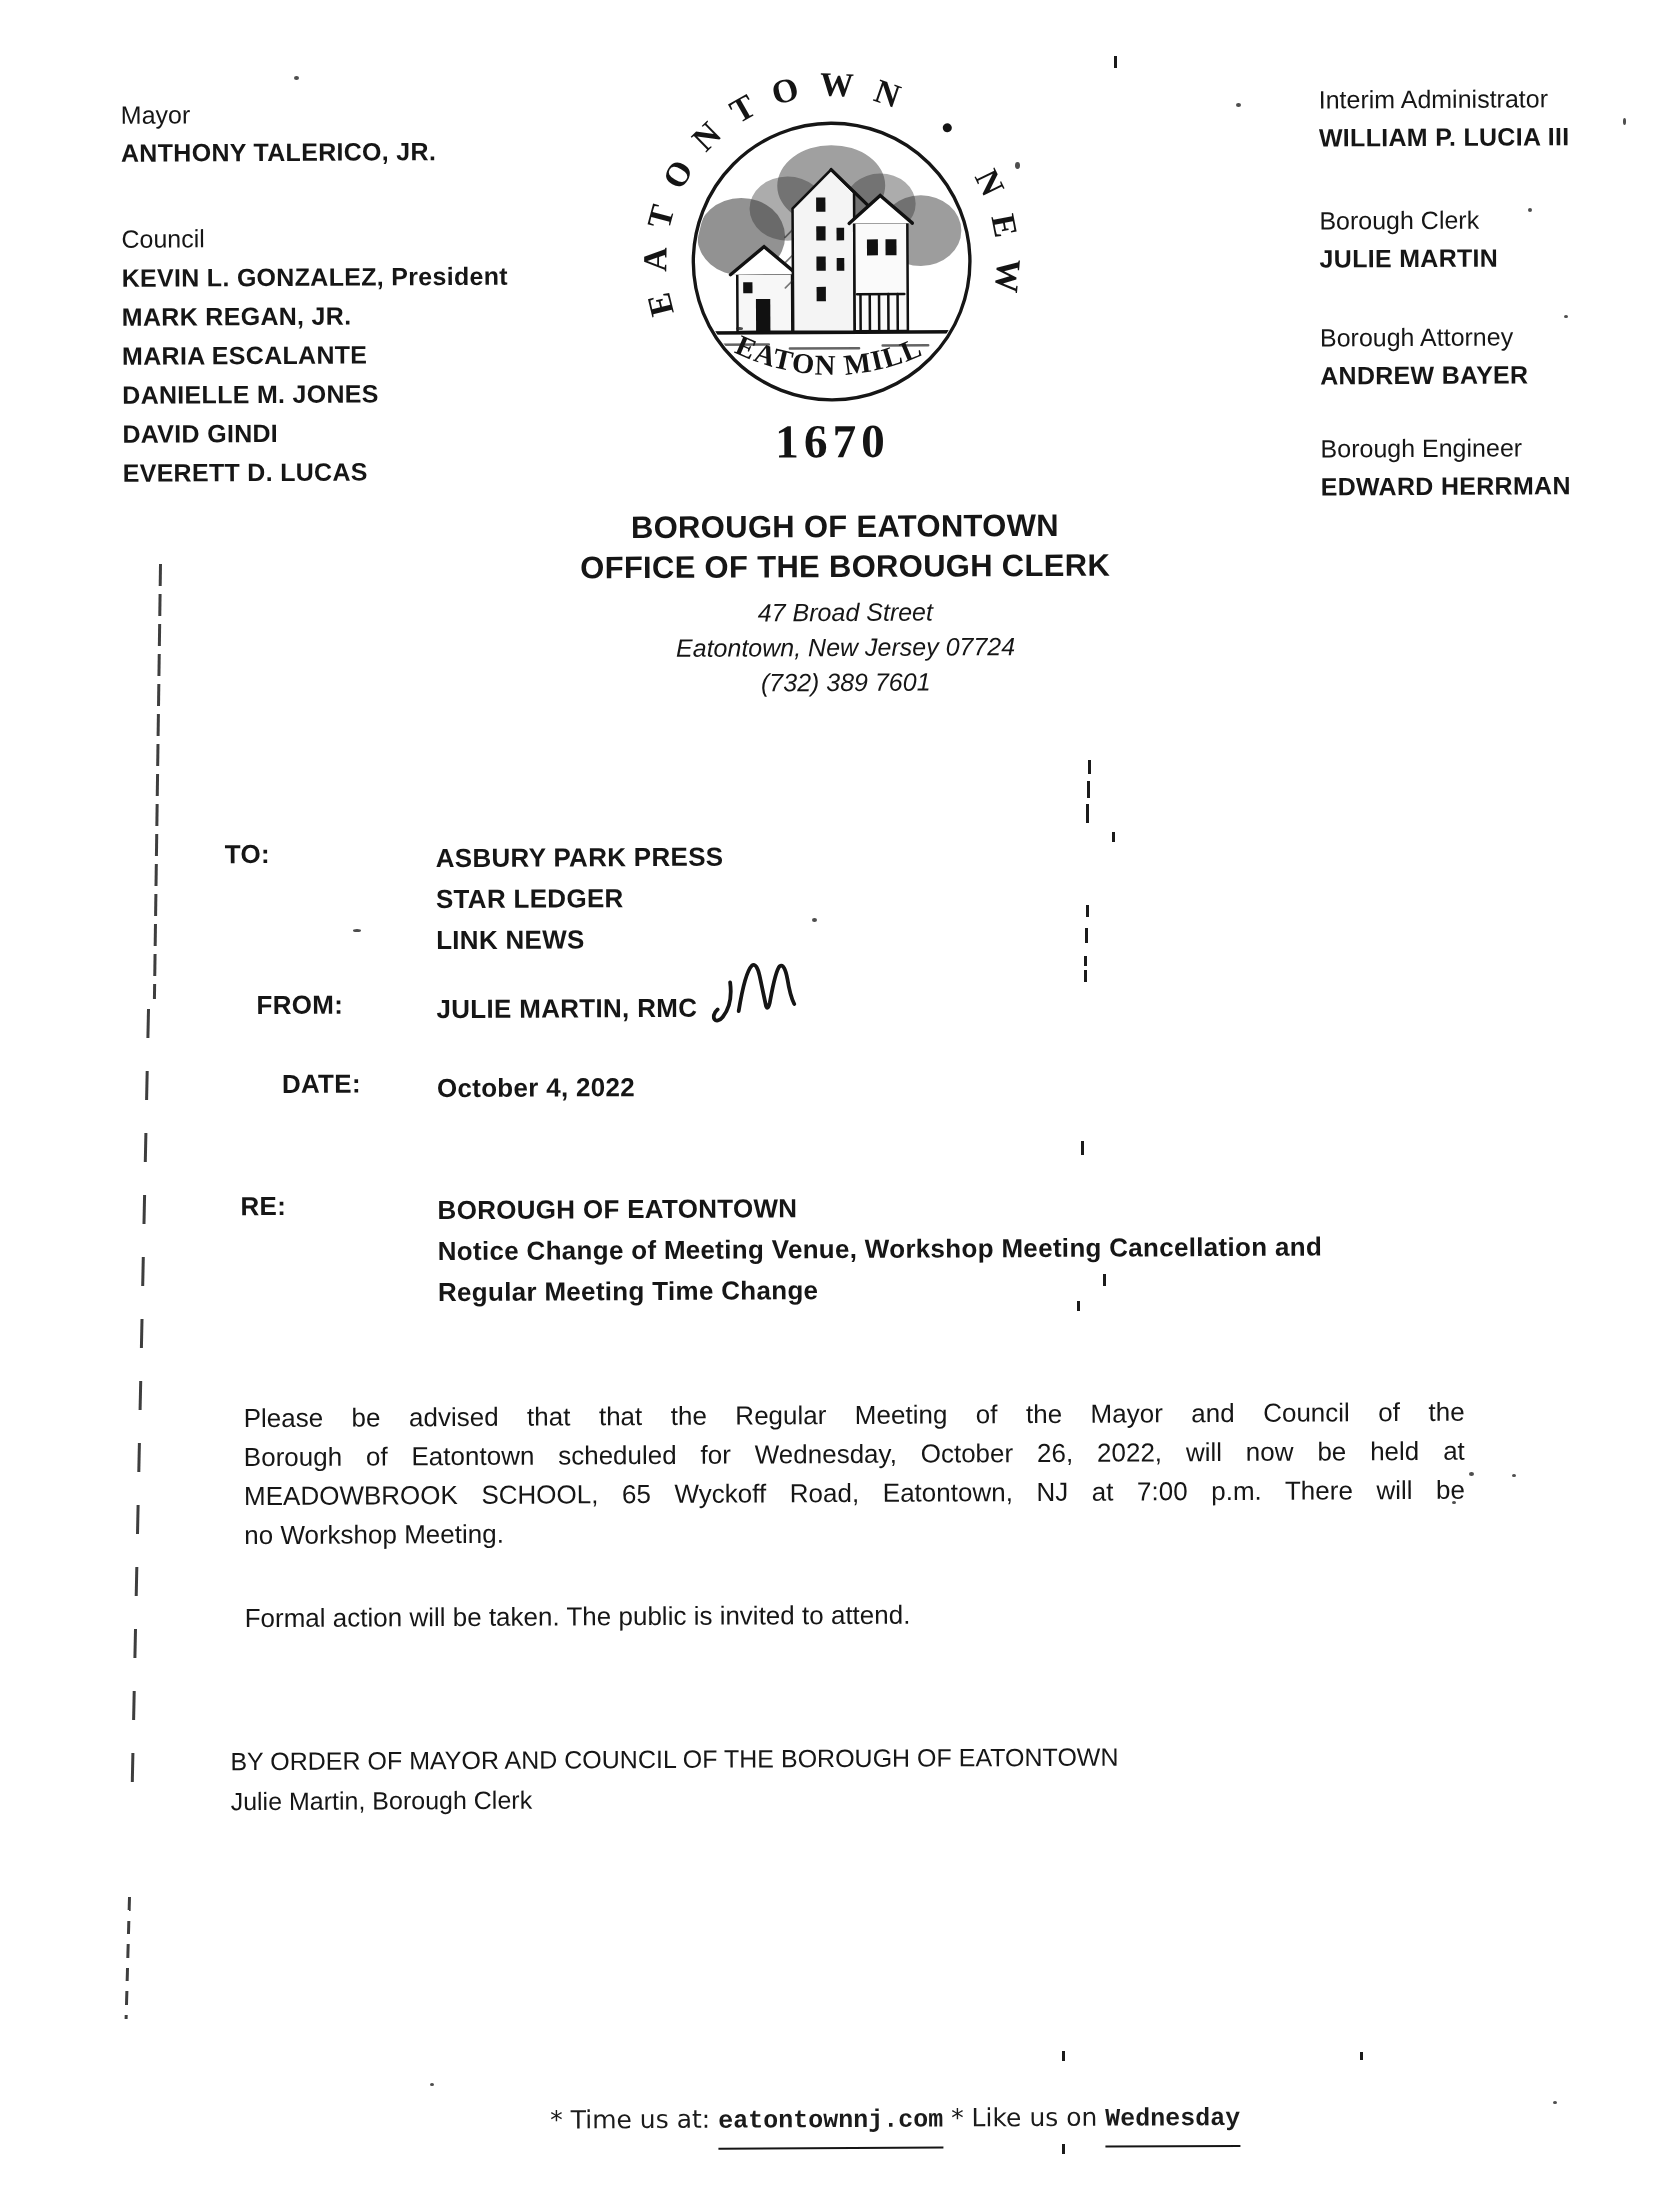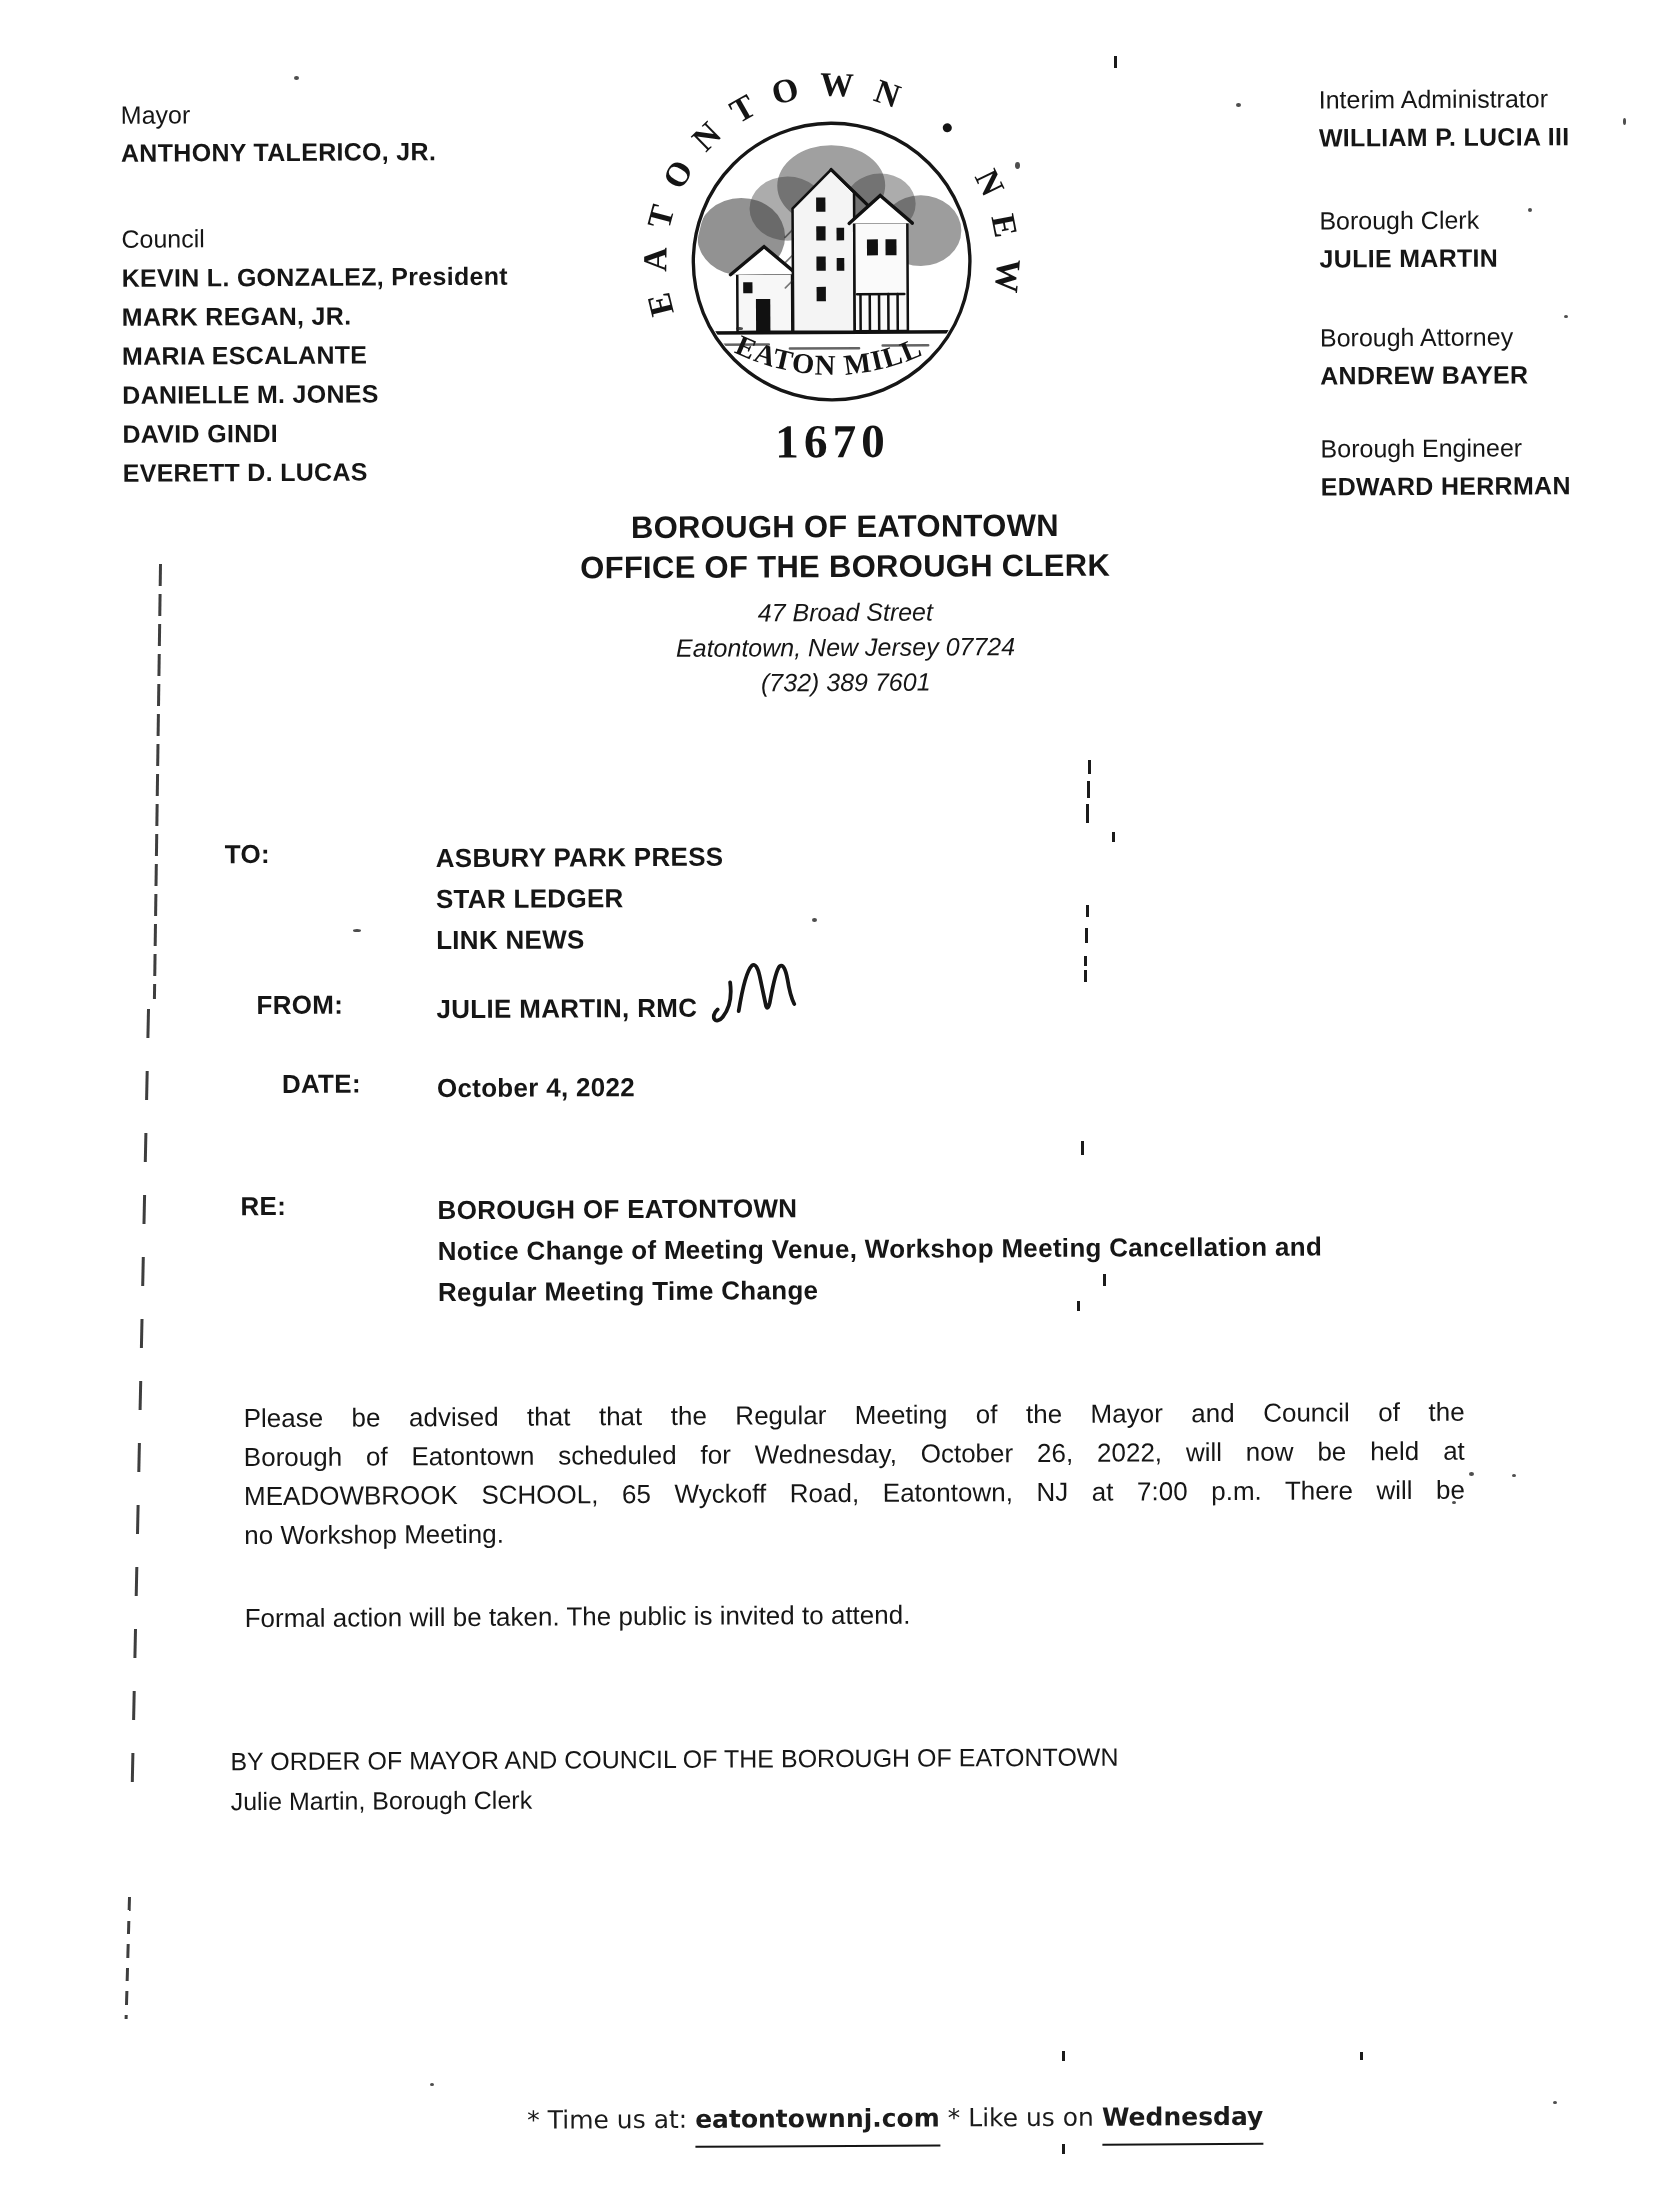--- a/index.html
+++ b/index.html
@@ -15,21 +15,21 @@
   .head .h{font-size:31px;line-height:40px;font-weight:700;letter-spacing:0.3px;}
   .head .it{font-size:25px;line-height:35px;font-style:italic;font-weight:400;}
   .memo-label{font-size:26px;font-weight:700;letter-spacing:0.3px;}
   .memo-content{font-size:26px;font-weight:700;letter-spacing:0.3px;line-height:41px;}
   .re-content{line-height:41px;}
   .bodytext{font-size:26px;line-height:39px;font-weight:400;width:1221px;}
   .jline{display:block;text-align:justify;text-align-last:justify;}
   .jlast{display:block;text-align:left;}
   .order{font-size:25px;line-height:40px;font-weight:400;}
   .footer{width:1182px;text-align:center;font-family:"DejaVu Sans",sans-serif;font-size:25px;font-weight:400;color:#1b1b1b;}
-  .footer .lnk{border-bottom:2.5px solid #151515;padding-bottom:12px;font-weight:700;}
+  .footer .lnk{border-bottom:2.5px solid #151515;padding-bottom:12px;font-weight:700;font-family:Liberation Mono, monospace;}
   
   .streak{position:absolute;width:2.5px;background:repeating-linear-gradient(to bottom,#1c1c1c 0 22px,rgba(0,0,0,0) 22px 30px);opacity:.85;transform-origin:top center;}
   .streak.sparse{background:repeating-linear-gradient(to bottom,#1c1c1c 0 29px,rgba(0,0,0,0) 29px 62px);}
   .streak.short{background:repeating-linear-gradient(to bottom,#1c1c1c 0 13.5px,rgba(0,0,0,0) 13.5px 23.6px);}
   .tick{position:absolute;width:3.4px;background:#1b1b1b;}
   .speck{position:absolute;background:#222;border-radius:50%;opacity:.8;}
   svg text{font-family:"Liberation Serif",serif;}
 </style>
 </head>
 <body>

